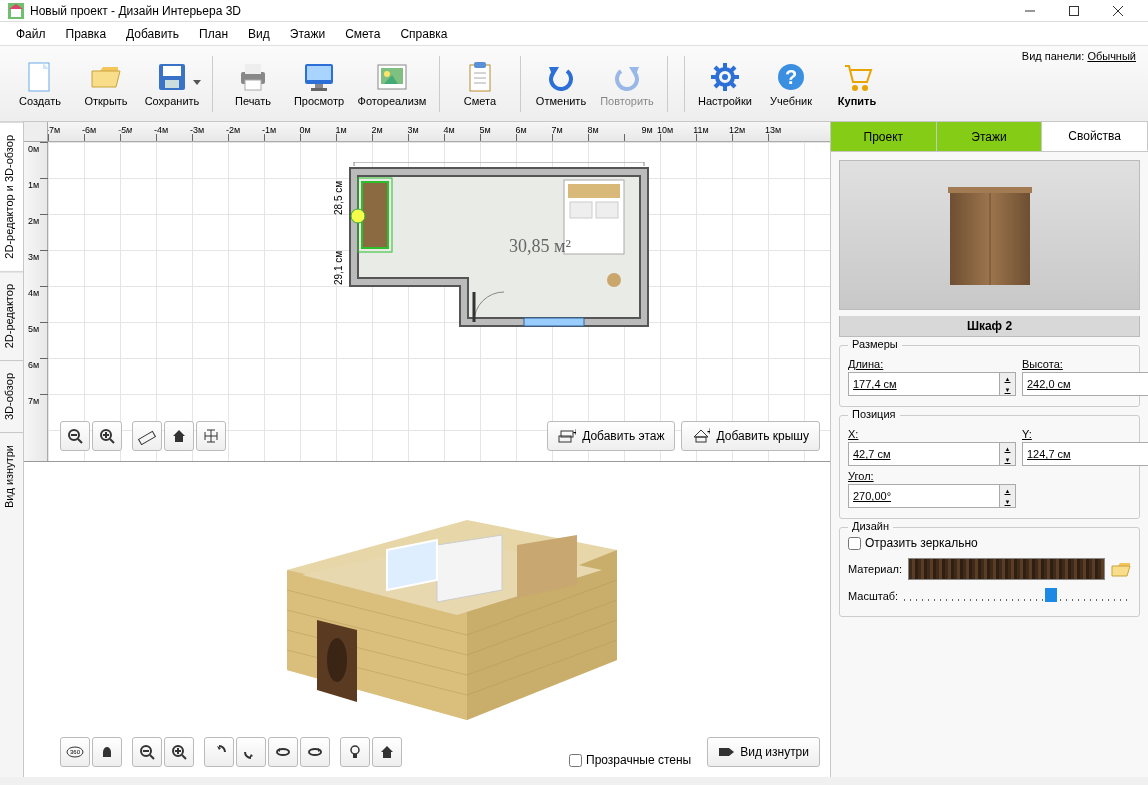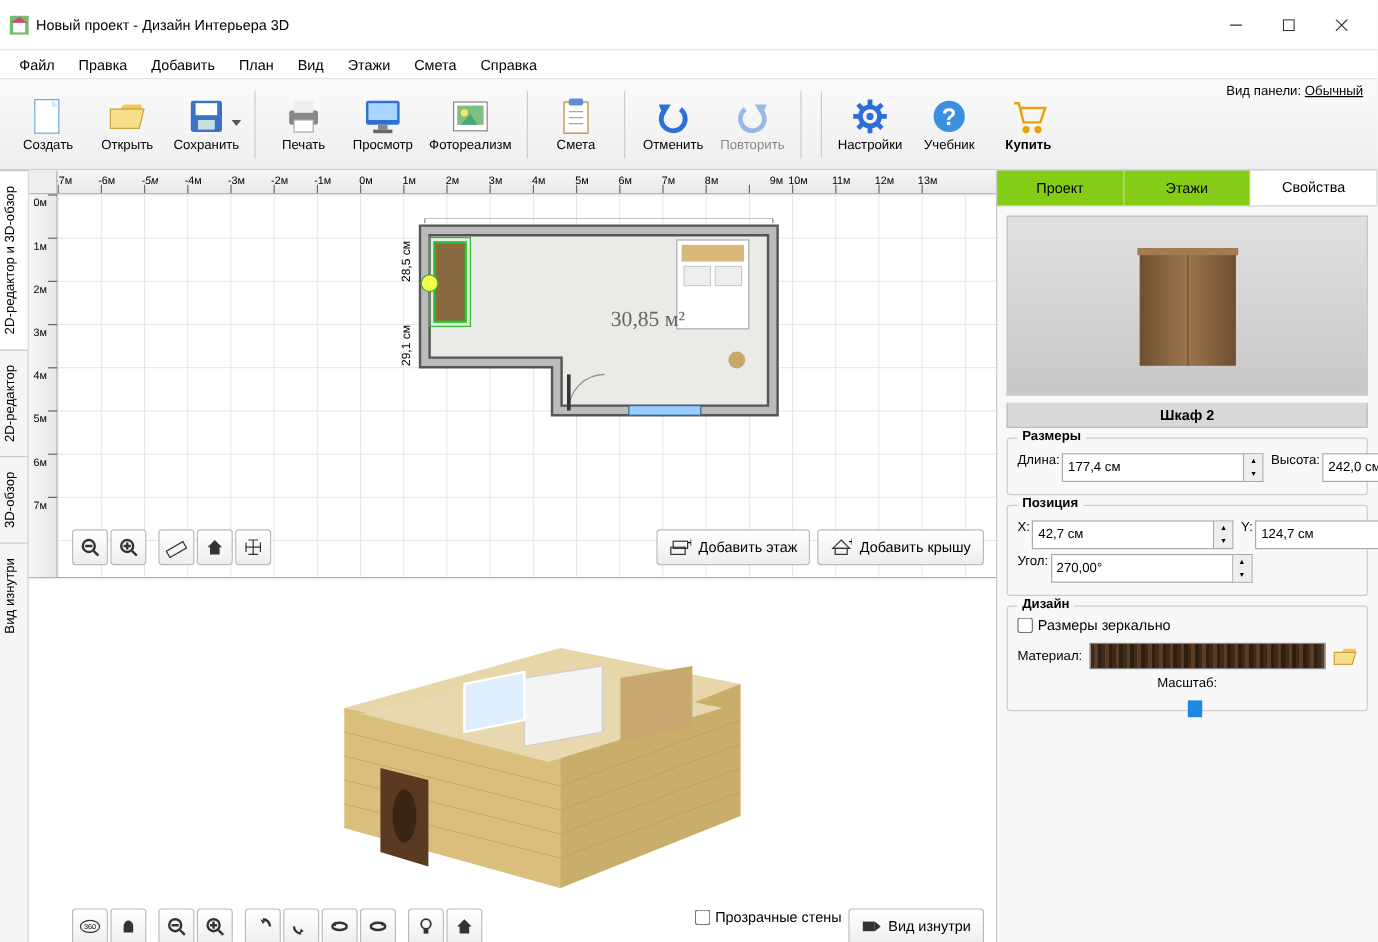--- a/index.html
+++ b/index.html
@@ -1,19 +1,19 @@
 <!DOCTYPE html>
 <html><head>
 <meta charset="utf-8">
 <style>
 * { box-sizing: border-box; margin: 0; padding: 0; }
 body { font-family: "Segoe UI", Tahoma, sans-serif; font-size: 12px; background: #f0f0f0; width: 1148px; height: 785px; overflow: hidden; position: relative; }
 
 
-.titlebar { height: 42px; background: #fff; display: flex; align-items: center; padding: 0 8px; border-bottom: 1px solid #ddd; }
+.titlebar { height: 22px; background: #fff; display: flex; align-items: center; padding: 0 8px; border-bottom: 1px solid #ddd; }
 .titlebar .app-icon { width: 16px; height: 16px; margin-right: 6px; }
 .titlebar .title { flex: 1; font-size: 12px; }
 .win-btns { display: flex; gap: 0; }
 .win-btn { width: 44px; height: 28px; display: flex; align-items: center; justify-content: center; cursor: pointer; }
 
 
 .menubar { height: 24px; background: #fff; display: flex; align-items: center; padding: 0 8px; gap: 4px; border-bottom: 1px solid #e0e0e0; }
 .menubar span { padding: 2px 8px; cursor: pointer; }
 
 
@@ -43,45 +43,45 @@
 .plan-view { position: relative; height: 340px; border-bottom: 1px solid #999; overflow: hidden; }
 .plan-grid { position: absolute; left: 24px; top: 20px; right: 0; bottom: 0; background-image: linear-gradient(#e5e5e5 1px, transparent 1px), linear-gradient(90deg,#e5e5e5 1px, transparent 1px); background-size: 36px 36px; }
 .plan-room { position: absolute; left: 300px; top: 40px; width: 320px; height: 200px; }
 .plan-btns-left { position: absolute; left: 36px; bottom: 10px; display: flex; gap: 2px; }
 .plan-btns-right { position: absolute; right: 10px; bottom: 10px; display: flex; gap: 6px; }
 .small-btn { width: 30px; height: 30px; border: 1px solid #bbb; background: linear-gradient(#fff,#eee); border-radius: 3px; display: flex; align-items: center; justify-content: center; cursor: pointer; }
 .pill-btn { height: 30px; padding: 0 10px; border: 1px solid #bbb; background: linear-gradient(#fff,#eee); border-radius: 3px; display: flex; align-items: center; gap: 6px; cursor: pointer; font-size: 12px; }
 
 .view3d { flex: 1; position: relative; background: #fff; display: flex; align-items: center; justify-content: center; }
 .view3d-controls { position: absolute; left: 36px; bottom: 10px; display: flex; gap: 2px; align-items: center; }
-.view3d-controls-right { position: absolute; right: 10px; bottom: 10px; display: flex; gap: 6px; align-items: flex-start; }
+.view3d-controls-right { position: absolute; right: 10px; bottom: 10px; display: flex; gap: 16px; align-items: flex-end; }
 .chk { display: flex; align-items: center; gap: 4px; }
 
 
 .right-panel { width: 318px; background: #f8f8f8; border-left: 1px solid #c7c7c7; display: flex; flex-direction: column; }
 .rp-tabs { display: flex; height: 30px; border-bottom: 1px solid #c7c7c7; }
 .rp-tab { flex: 1; display: flex; align-items: center; justify-content: center; cursor: pointer; border-right: 1px solid #c7c7c7; background: #84cc16; font-size: 12px; }
 .rp-tab.active { background: #fff; border-bottom: 1px solid #fff; }
 .rp-body { flex: 1; overflow-y: auto; padding: 8px; }
 .preview-box { height: 150px; background: linear-gradient(#e0e0e0,#c8c8c8); border: 1px solid #bbb; display: flex; align-items: center; justify-content: center; flex-direction: column; margin-bottom: 6px; }
 .preview-title { background: #d8d8d8; width: 100%; text-align: center; padding: 3px; font-weight: bold; font-size: 12px; border: 1px solid #bbb; border-top: none; margin-bottom: 8px; }
 .fieldset { border: 1px solid #ccc; border-radius: 3px; padding: 8px 8px 10px 8px; margin-bottom: 8px; position: relative; }
-.fieldset .legend { position: absolute; top: -8px; left: 8px; background: #f8f8f8; padding: 0 4px; font-weight: bold; font-size: 11px; }
+.fieldset .legend { position: absolute; top: -8px; left: 8px; background: #f8f8f8; padding: 0 4px; font-weight: normal; font-size: 11px; }
 .field-row { display: flex; gap: 6px; margin-top: 4px; }
-.field-col { flex: 1; display: flex; flex-direction: row; gap: 2px; }
+.field-col { flex: 1; display: flex; flex-direction: column; gap: 2px; text-decoration: underline; }
 .field-col label { font-size: 11px; }
 .spinbox { display: flex; height: 24px; }
 .spinbox input { flex: 1; border: 1px solid #aaa; padding: 0 4px; font-size: 11px; min-width: 0; }
 .spinbox .spins { width: 16px; border: 1px solid #aaa; border-left: none; display: flex; flex-direction: column; }
 .spinbox .spins div { flex: 1; display: flex; align-items: center; justify-content: center; font-size: 6px; cursor: pointer; background: #eee; }
 .listbox { border: 1px solid #88a; height: 68px; background: #fff; margin-top: 4px; }
 .listbox .item { background: #2a6dd4; color: #fff; padding: 2px 6px; font-size: 11px; }
 .mat-row { display: flex; align-items: center; gap: 6px; margin-top: 8px; font-size: 11px; }
 .mat-swatch { flex: 1; height: 22px; background: repeating-linear-gradient(90deg,#3d2a18 0 3px,#5a3d24 3px 6px,#2e1f12 6px 9px); border: 1px solid #888; }
-.slider-row { display: flex; align-items: center; gap: 6px; margin-top: 6px; font-size: 11px; flex-direction: column; }
+.slider-row { display: flex; align-items: center; gap: 6px; margin-top: 6px; font-size: 11px; }
 .slider { flex: 1; height: 20px; position: relative; }
 .slider .track { position: absolute; left: 0; right: 0; top: 13px; height: 2px; background: repeating-linear-gradient(90deg,#666 0 1px, transparent 1px 6px); }
 .slider .thumb { position: absolute; top: 2px; width: 12px; height: 14px; background: #1e88e5; left: 62%; }
 
 svg { display: block; }
 .disabled { opacity: 0.45; }
 </style>
 </head>
 <body>
 
@@ -631,21 +631,21 @@
                 </div>
               </div>
             </div>
         </div>
       </div>
 
       <div class="fieldset">
         <div class="legend">Дизайн</div>
         <label class="chk">
             <input type="checkbox" style="">
-            <span>Размеры зеркально</span>
+            <span>Отразить зеркально</span>
           </label>
         <div class="mat-row">
           <span>Материал:</span>
           <div class="mat-swatch"></div>
           <span>
               <svg width="20" height="16">
                 <path d="M1 5h6l2-3h10v3H1z" fill="#f4c55a"></path>
                 <path d="M1 5h18l-3 10H1z" fill="#f8dd8a" stroke="#caa23a"></path>
               </svg>
             </span>

